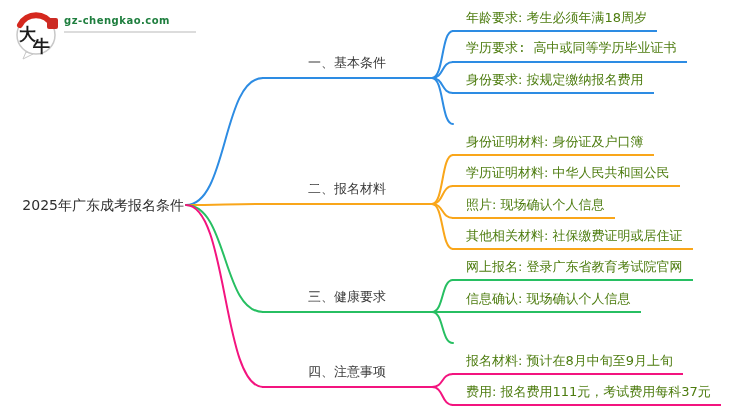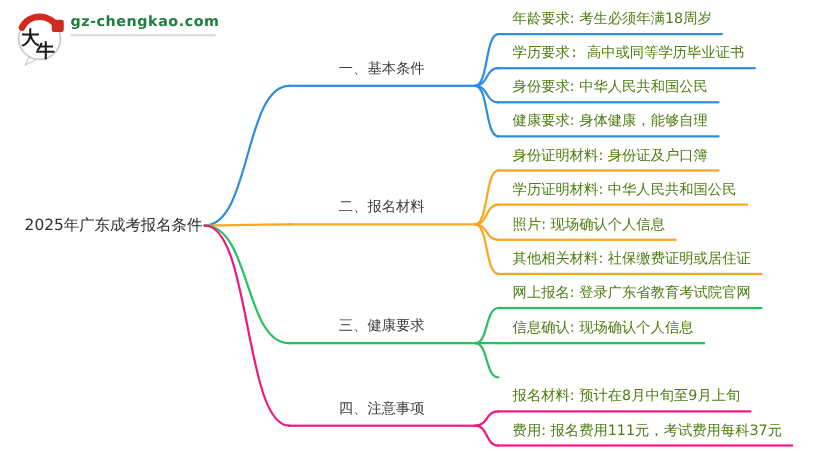--- a/index.html
+++ b/index.html
@@ -8,21 +8,21 @@
     font-family:"DejaVu Sans","Liberation Sans",sans-serif;
   }
   svg.links{position:absolute;left:0;top:0;z-index:1;}
   svg.links path{fill:none;stroke-width:2;stroke-linecap:round;}
 
   
   .logo{position:absolute;left:12px;top:8px;display:flex;align-items:flex-start;z-index:3;}
   .logo-icon{width:48px;height:52px;flex:0 0 auto;}
   .logo-text{margin-left:4px;padding-top:6px;}
   .logo-name{font-size:15px;font-weight:bold;color:#1e7e3e;letter-spacing:1px;line-height:18px;}
-  .logo-domain{font-size:13px;font-weight:bold;color:#1e7e3e;letter-spacing:.5px;line-height:14px;}
+  .logo-domain{font-size:10px;font-weight:bold;color:#1e7e3e;letter-spacing:.5px;line-height:14px;}
   .logo-rule{width:132px;height:2px;background:#dcdcdc;margin-top:3px;}
 
   
   .root-node{
     position:absolute;right:566px;top:195px;z-index:2;
     font-size:14px;color:#2e2e2e;white-space:nowrap;line-height:20px;
   }
   .branch{
     position:absolute;left:262px;width:170px;height:30px;z-index:2;
     box-sizing:border-box;border-bottom:2px solid #999;
@@ -81,22 +81,21 @@
 
   <div class="root-node">2025年广东成考报名条件</div>
 
   <div class="branch" style="top: 49px; border-bottom-color: rgb(45, 140, 227);">一、基本条件</div>
   <div class="branch" style="top: 175px; border-bottom-color: rgb(249, 166, 26);">二、报名材料</div>
   <div class="branch" style="top: 283px; border-bottom-color: rgb(39, 191, 98);">三、健康要求</div>
   <div class="branch" style="top: 358px; border-bottom-color: rgb(243, 20, 127);">四、注意事项</div>
 
   <div class="leaf" style="top: 6px; border-bottom-color: rgb(45, 140, 227);">年龄要求: 考生必须年满18周岁</div>
   <div class="leaf" style="top: 37px; border-bottom-color: rgb(45, 140, 227); font-family: Liberation Mono, monospace;">学历要求: 高中或同等学历毕业证书</div>
-  <div class="leaf" style="top: 68px; border-bottom-color: rgb(45, 140, 227);">身份要求: 中华人民共和国公民</div>
-  <div class="leaf" style="top: 99px; border-bottom-color: rgb(45, 140, 227);">健康要求: 身体健康，能够自理</div>
+  <div class="leaf" style="top: 68px; border-bottom-color: rgb(45, 140, 227);">身份要求: 按规定缴纳报名费用</div>
 
   <div class="leaf" style="top: 130px; border-bottom-color: rgb(249, 166, 26);">身份证明材料: 身份证及户口簿</div>
   <div class="leaf" style="top: 161px; border-bottom-color: rgb(249, 166, 26);">学历证明材料: 中华人民共和国公民</div>
   <div class="leaf" style="top: 193px; border-bottom-color: rgb(249, 166, 26);">照片: 现场确认个人信息</div>
   <div class="leaf" style="top: 255px; border-bottom-color: rgb(39, 191, 98);">网上报名: 登录广东省教育考试院官网</div>
 
   <div class="leaf" style="top: 224px; border-bottom-color: rgb(249, 166, 26);">其他相关材料: 社保缴费证明或居住证</div>
   <div class="leaf" style="top: 287px; border-bottom-color: rgb(39, 191, 98);">信息确认: 现场确认个人信息</div>
 
   <div class="leaf" style="top: 349px; border-bottom-color: rgb(243, 20, 127);">报名材料: 预计在8月中旬至9月上旬</div>

